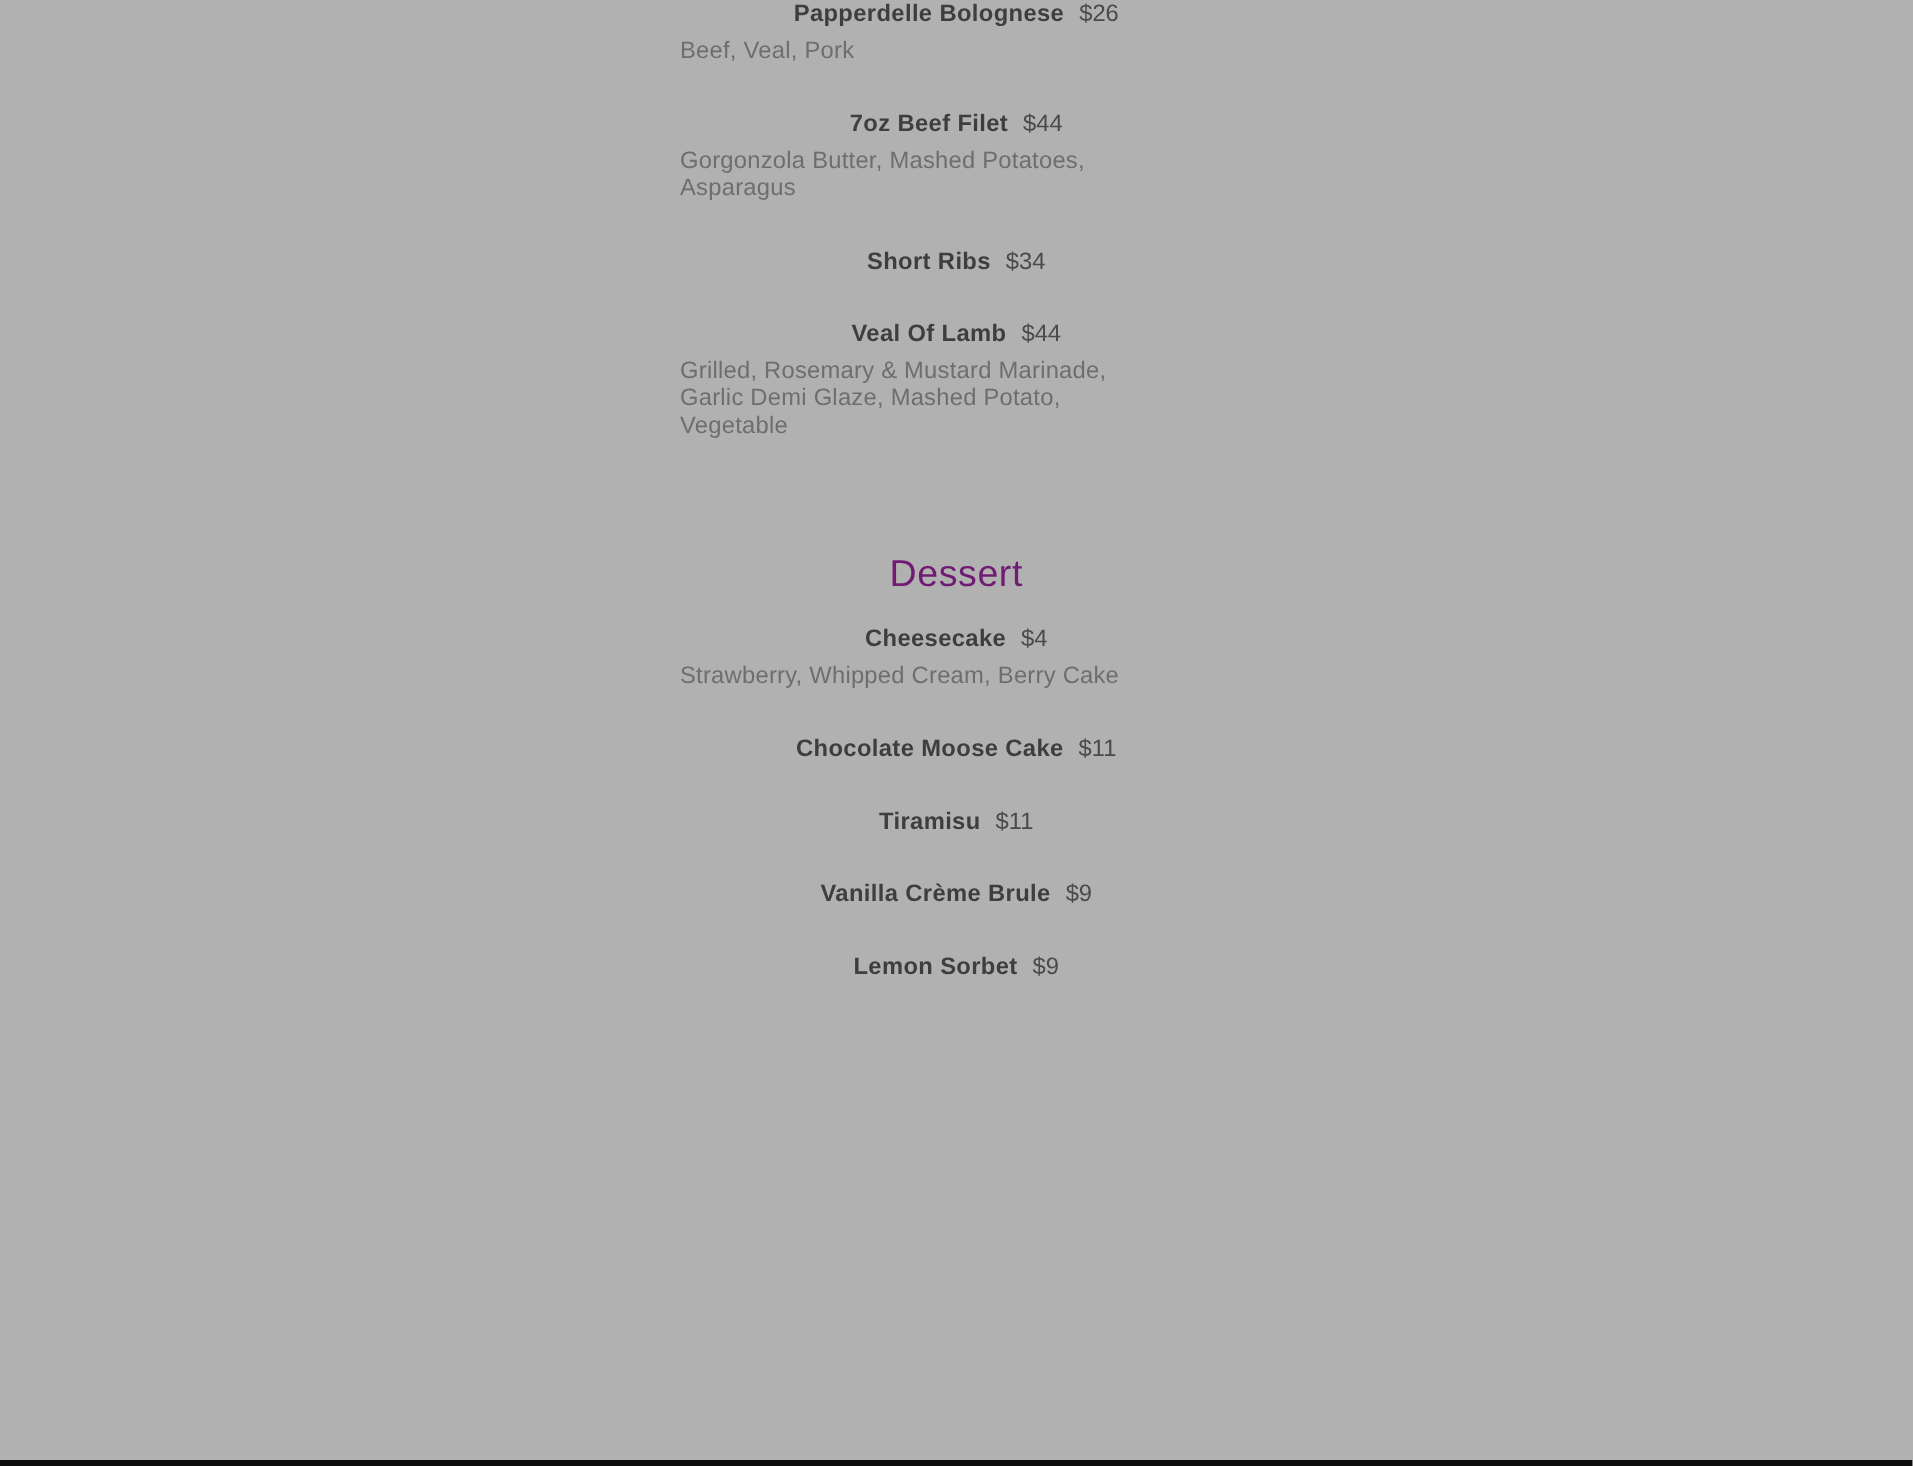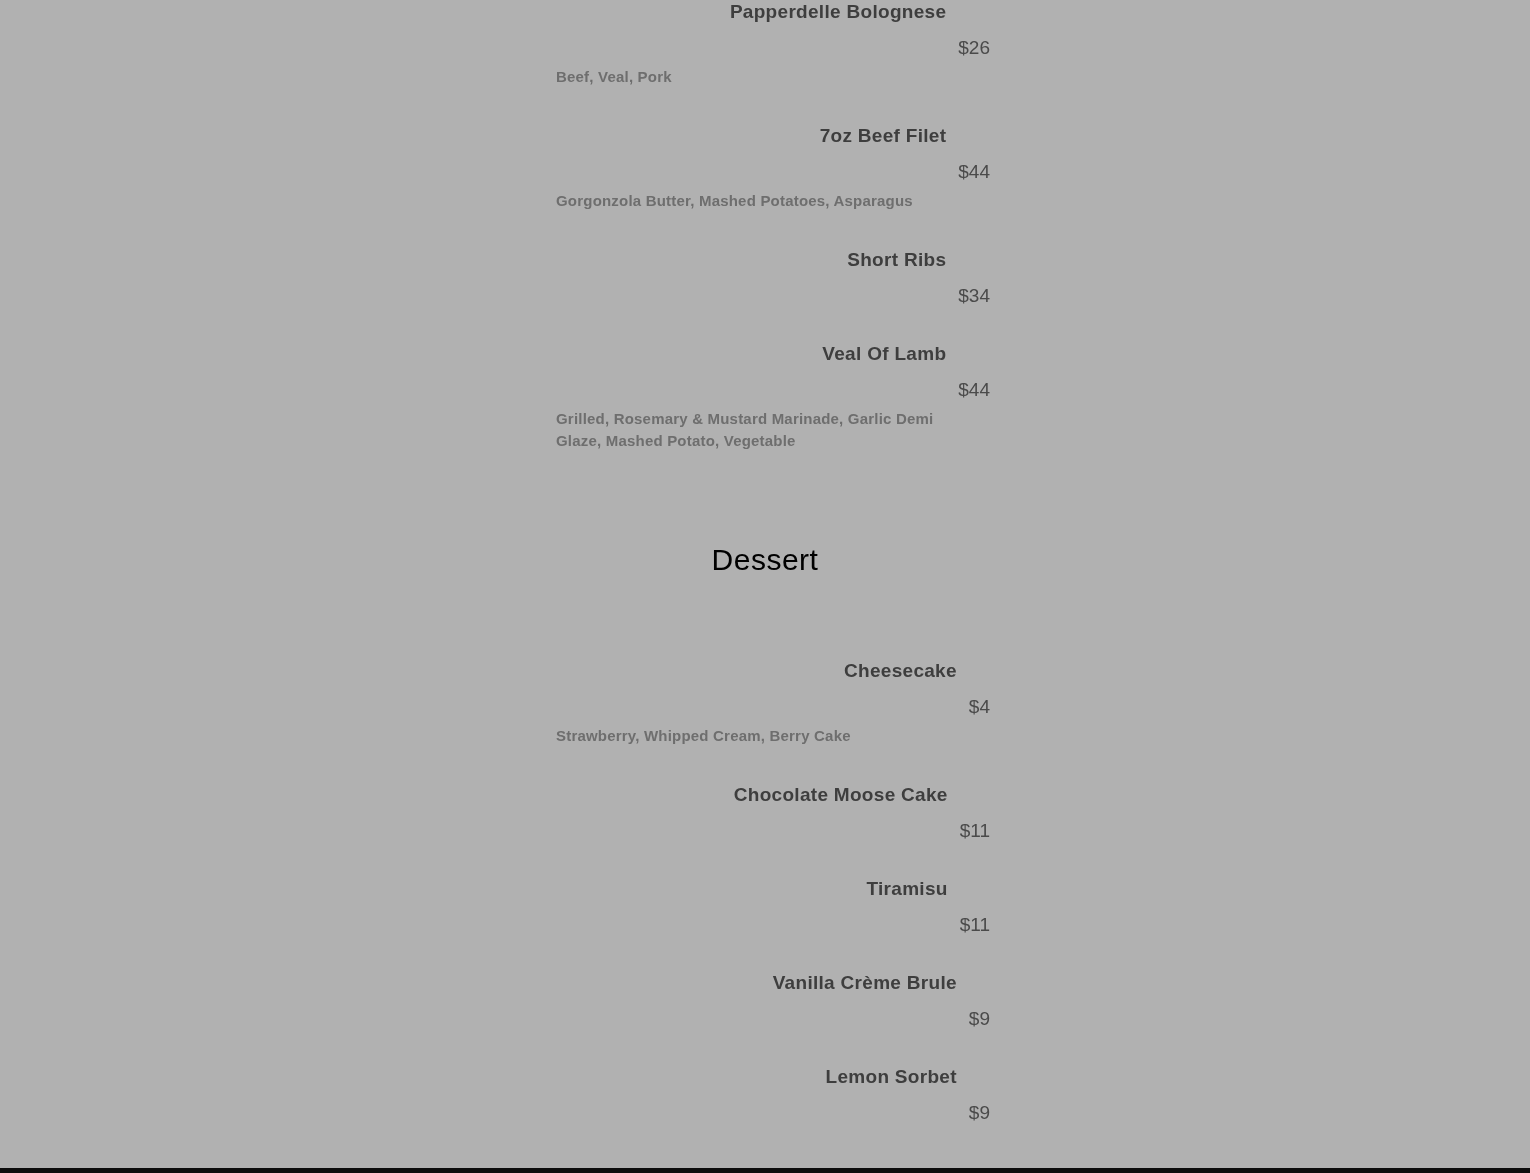--- a/index.html
+++ b/index.html
@@ -19,56 +19,55 @@
     width: 450px;
     margin: 0 auto;
     padding-top: 2px;
   }
   .menu-section {
     margin: 0;
   }
   .section-heading {
     font-size: 30px;
     font-weight: 400;
-    color: #000000;
+    color: #701a75;
     text-align: center;
     letter-spacing: 0.5px;
     line-height: 36px;
-    margin: 90px 0 83px 0;
+    margin: 90px 0 24px 0;
   }
   .menu-item {
     margin-bottom: 38px;
   }
   .item-row {
     display: flex;
-    justify-content: flex-end;
+    justify-content: center;
     align-items: flex-start;
   }
   .item-name {
     font-size: 19px;
     font-weight: 700;
     color: #3e3e3e;
     letter-spacing: 0.3px;
     line-height: 20px;
   }
   .item-price {
     font-size: 19px;
     font-weight: 400;
     color: #4a4a4a;
     line-height: 20px;
     text-align: right;
     white-space: nowrap;
     padding-left: 12px;
-    margin-top: 36px;
   }
   .item-desc {
-    margin: 8px 0 0 16px;
+    margin: 8px 0 0 4px;
     max-width: 385px;
-    font-size: 15px;
-    font-weight: 700;
+    font-size: 19px;
+    font-weight: 400;
     color: #6e6e6e;
     letter-spacing: 0.2px;
     line-height: 22px;
   }
   .bottom-bar {
     position: absolute;
     left: 0;
     bottom: 0;
     width: 100%;
     height: 5px;

